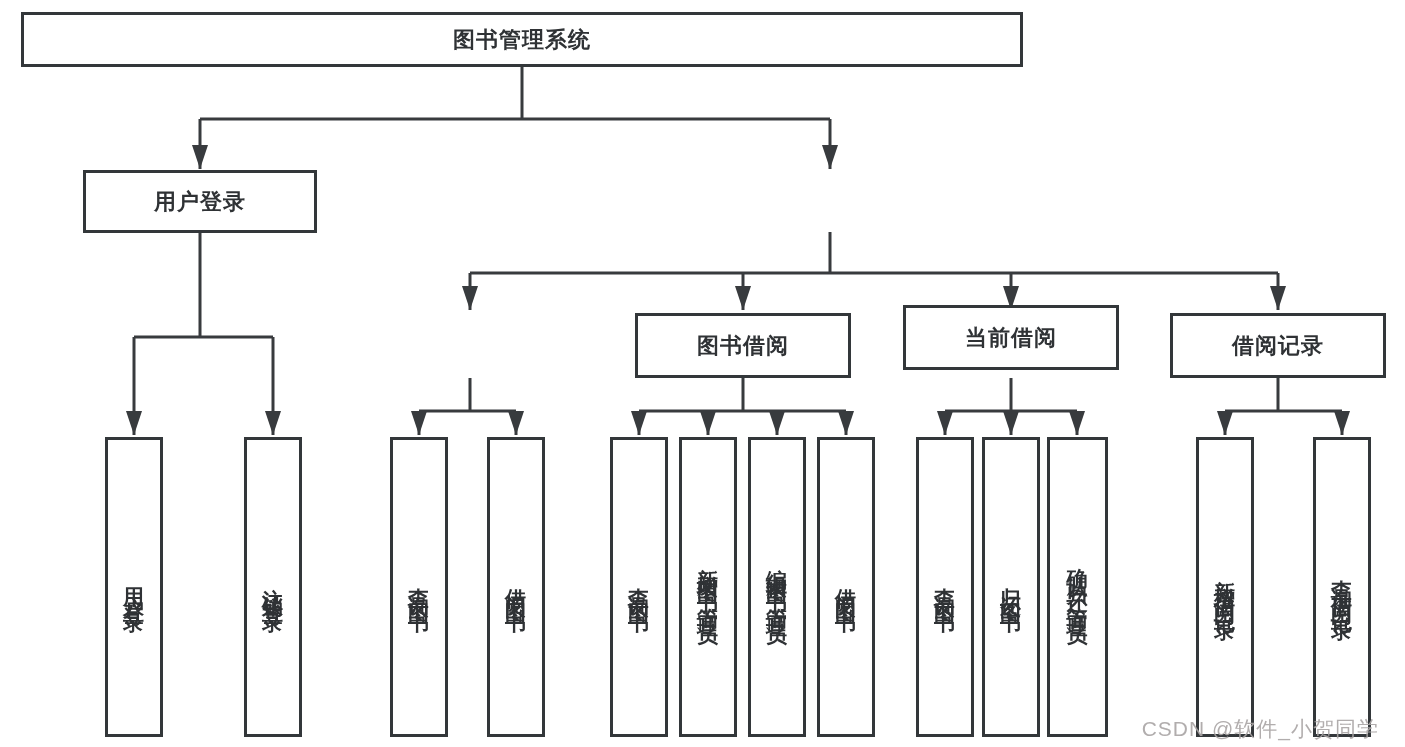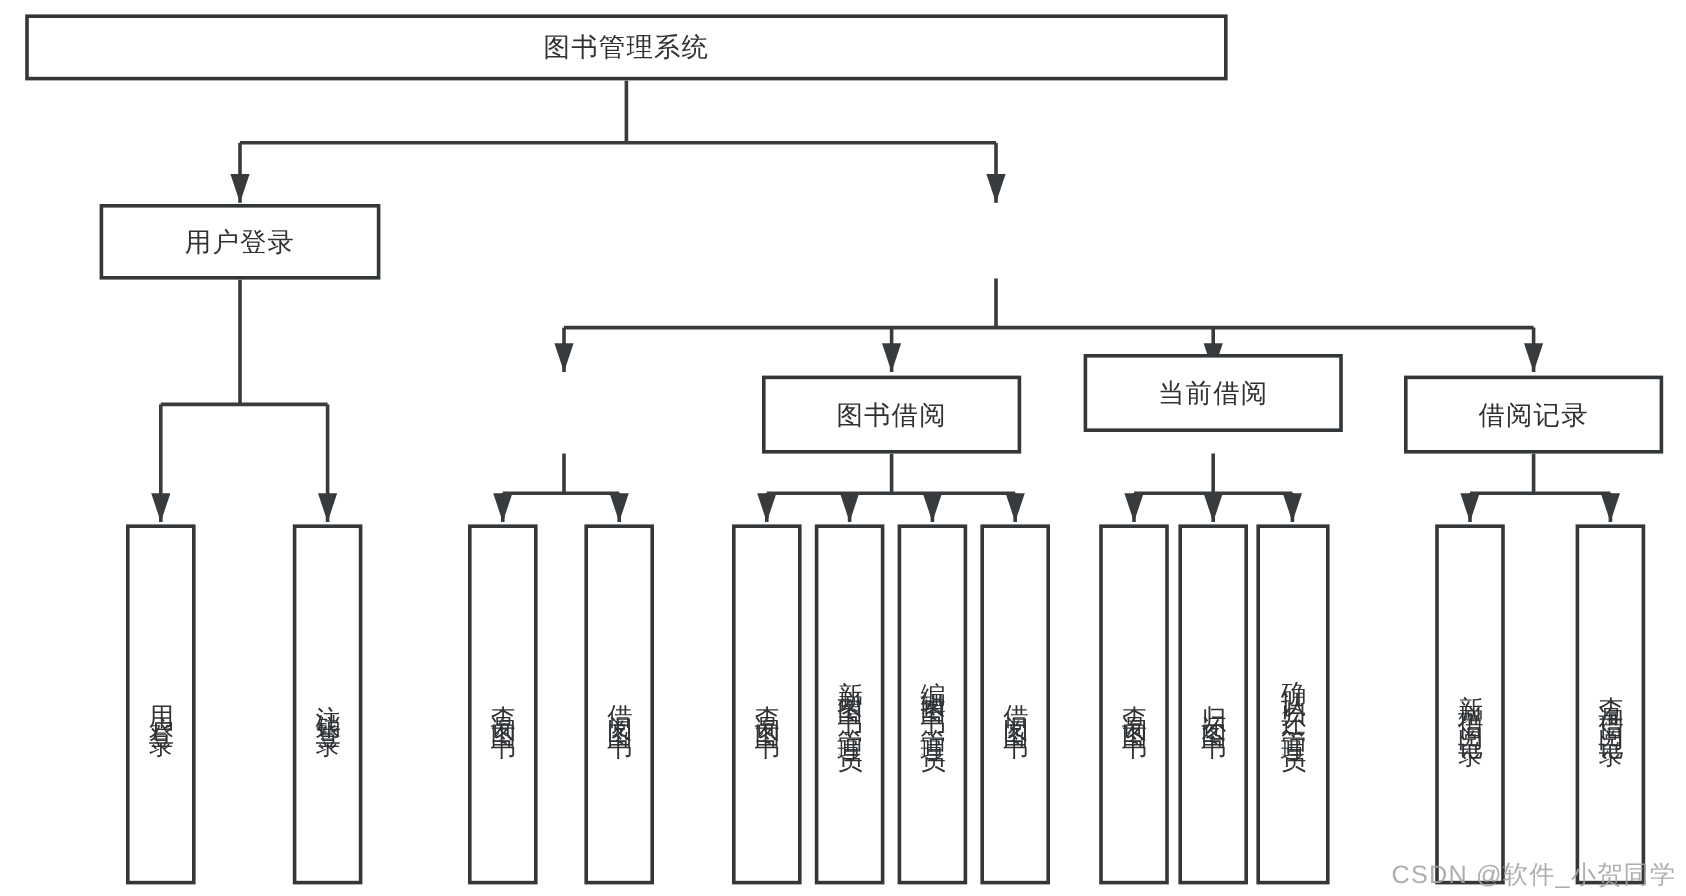--- a/index.html
+++ b/index.html
@@ -26,37 +26,38 @@
   .node {
     position: absolute;
     box-sizing: border-box;
     background: #ffffff;
     border: 3px solid #33373a;
     color: #2f3235;
     display: flex;
     align-items: center;
     justify-content: center;
     text-align: center;
+    font-weight: bold;
   }
   .hbox {
     font-size: 22px;
     letter-spacing: 1px;
     white-space: nowrap;
   }
   .vbox {
     font-size: 21px;
     writing-mode: vertical-rl;
     text-orientation: mixed;
     letter-spacing: 8px;
     line-height: 1;
     white-space: nowrap;
   }
   .watermark {
     position: absolute;
-    right: 8px;
+    right: 26px;
     bottom: 4px;
     font-size: 21px;
     letter-spacing: 1px;
     color: rgba(168, 164, 164, 0.9);
     white-space: nowrap;
     z-index: 5;
     margin-left: 16px;
   }
 </style>
 </head>
@@ -105,21 +106,21 @@
       <line x1="1225" y1="411" x2="1225" y2="435" marker-end="url(#arrow)"></line>
       <line x1="1342" y1="411" x2="1342" y2="435" marker-end="url(#arrow)"></line>
     </g>
   </svg>
 
   <div class="node hbox" style="left:21px; top:12px; width:1002px; height:55px;">图书管理系统</div>
 
   <div class="node hbox" style="left:83px; top:170px; width:234px; height:63px;">用户登录</div>
 
   <div class="node hbox" style="left:635px; top:313px; width:216px; height:65px;">图书借阅</div>
-  <div class="node hbox" style="left:903px; top:295px; width:216px; height:65px;">当前借阅</div>
+  <div class="node hbox" style="left:903px; top:305px; width:216px; height:65px;">当前借阅</div>
   <div class="node hbox" style="left:1170px; top:313px; width:216px; height:65px;">借阅记录</div>
 
   <div class="node vbox" style="left:105px; top:437px; width:58px; height:300px;">用户登录</div>
   <div class="node vbox" style="left:244px; top:437px; width:58px; height:300px;">注销登录</div>
 
   <div class="node vbox" style="left:390px; top:437px; width:58px; height:300px;">查询图书</div>
   <div class="node vbox" style="left:487px; top:437px; width:58px; height:300px;">借阅图书</div>
 
   <div class="node vbox" style="left:610px; top:437px; width:58px; height:300px;">查询图书</div>
   <div class="node vbox" style="left:679px; top:437px; width:58px; height:300px;">新增图书（管理员）</div>

